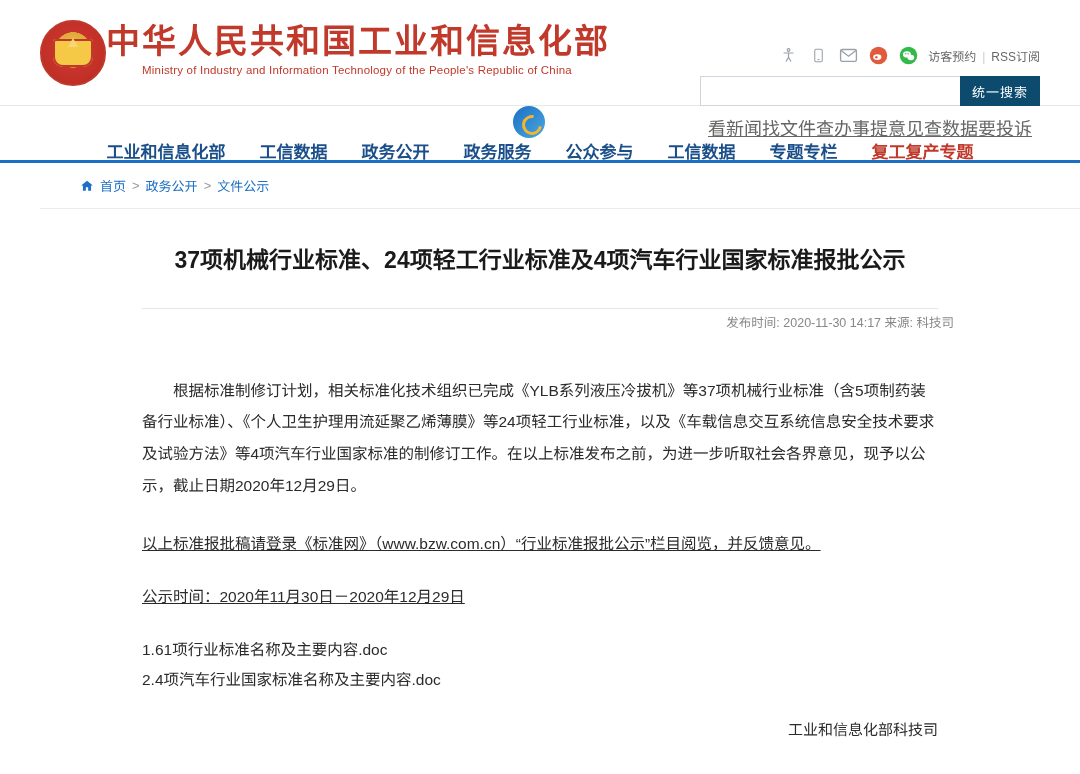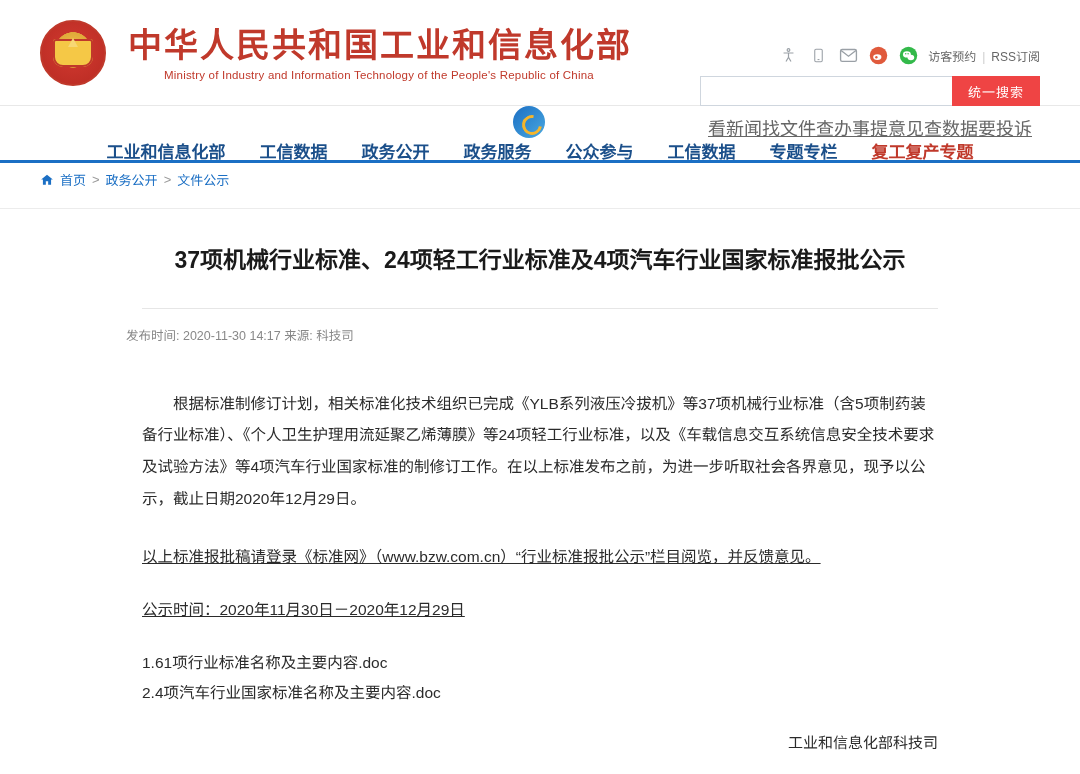--- a/index.html
+++ b/index.html
@@ -17,22 +17,21 @@
   
   .header {
     position: relative;
     height: 105px;
     padding: 0 40px;
     display: flex;
     align-items: center;
   }
   .brand {
     display: flex;
-    align-items: center;
-    gap: 22px;
+    gap: 0;
   }
   .emblem {
     width: 66px;
     height: 66px;
     border-radius: 50%;
     background: radial-gradient(circle at 50% 45%, #f2c14a 0%, #e0a93a 38%, #c8342b 39%, #b82a22 100%);
     border: 2px solid #c0392b;
     position: relative;
     flex: none;
   }
@@ -114,22 +113,22 @@
     border: 1px solid #cfd6de;
     border-right: none;
     height: 30px;
     padding: 0 8px;
     font-size: 13px;
     outline: none;
     color: #333;
     background: #fff;
   }
   .search-btn {
-    width: 88px;
-    background: #ef4444;
+    width: 80px;
+    background: #0c4a6e;
     color: #fff;
     border: none;
     font-size: 13px;
     cursor: pointer;
     letter-spacing: 1px;
     font-family: "Liberation Sans", "DejaVu Sans", sans-serif;
   }
   .quick-links {
     display: flex;
     justify-content: center;
@@ -181,22 +180,23 @@
     cursor: pointer;
     white-space: nowrap;
   }
   .nav-item.accent { color: #c0392b; }
 
   
   .crumb-wrap {
     border-bottom: 1px solid #ececec;
     height: 46px;
     display: flex;
-    align-items: flex-start;
-    padding: 7px 40px;
+    align-items: center;
+    padding: 16px 40px;
+    margin-left: 40px;
   }
   .crumb {
     display: flex;
     align-items: center;
     font-size: 13px;
     color: #1b6fc4;
     gap: 6px;
   }
   .crumb .home-icon { color: #1b6fc4; display: inline-flex; }
   .crumb .sep { color: #999; }
@@ -214,24 +214,24 @@
     color: #1a1a1a;
     text-align: center;
     line-height: 1.5;
     padding: 0 10px;
   }
   .meta-divider {
     border-bottom: 1px solid #e6e6e6;
     margin: 30px 16px 0 16px;
   }
   .meta {
-    text-align: left;
+    text-align: right;
     font-size: 12.5px;
     color: #888;
-    padding: 16px 0 0 0;
+    padding: 3px 0 0 0;
   }
   .body {
     padding: 44px 16px 0 16px;
     font-size: 15.5px;
     line-height: 2.05;
     color: #2b2b2b;
   }
   .body p { margin: 0 0 26px 0; }
   .body p.indent { text-indent: 2em; }
   .body p.tight { margin-bottom: 22px; text-decoration: underline; }

